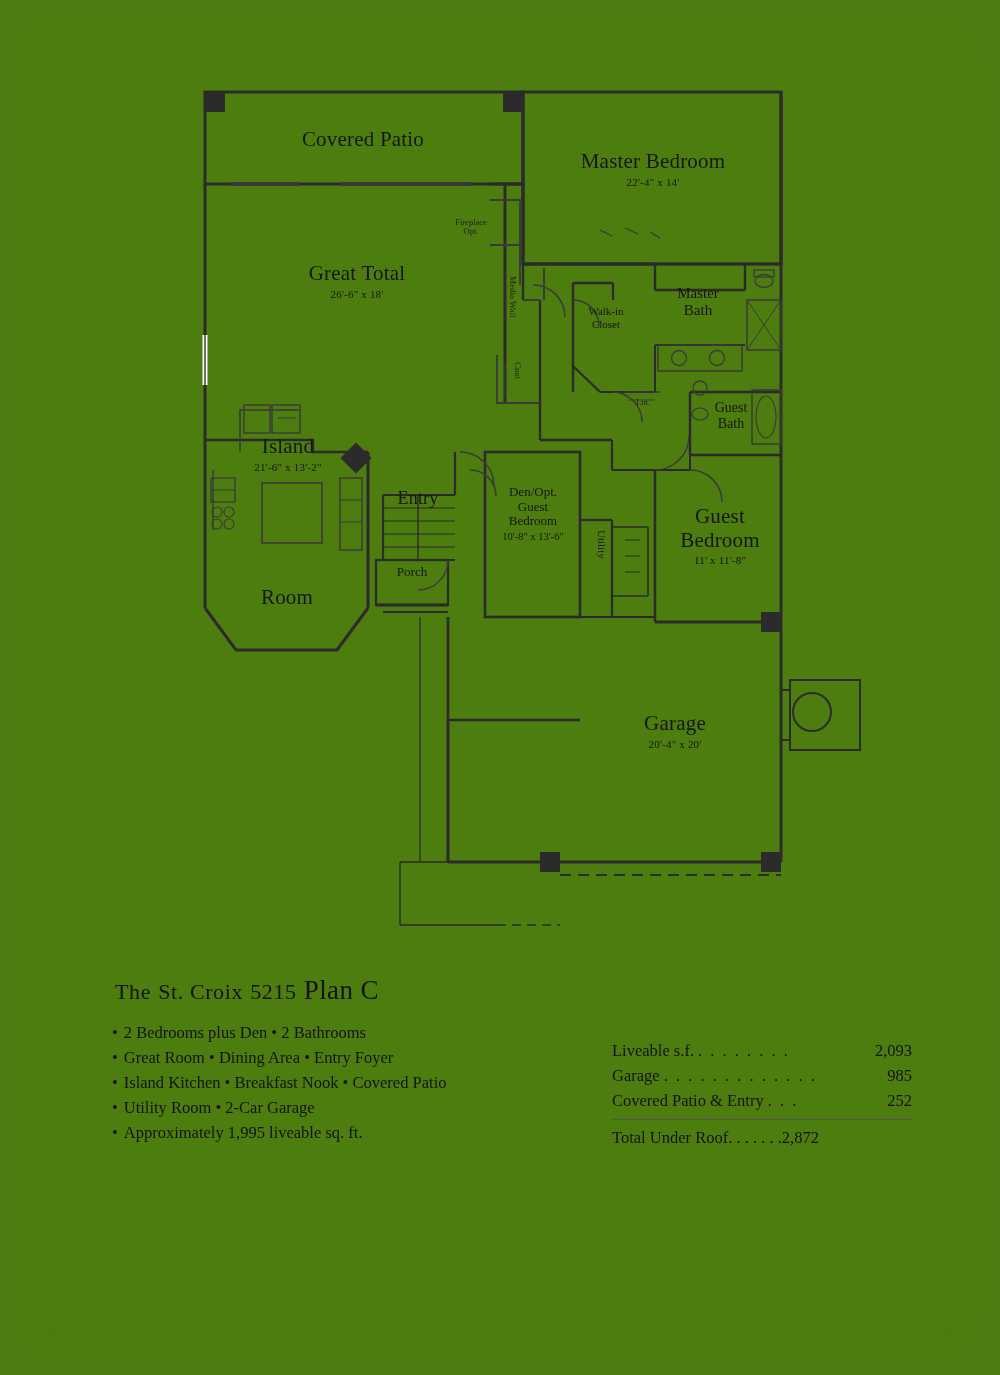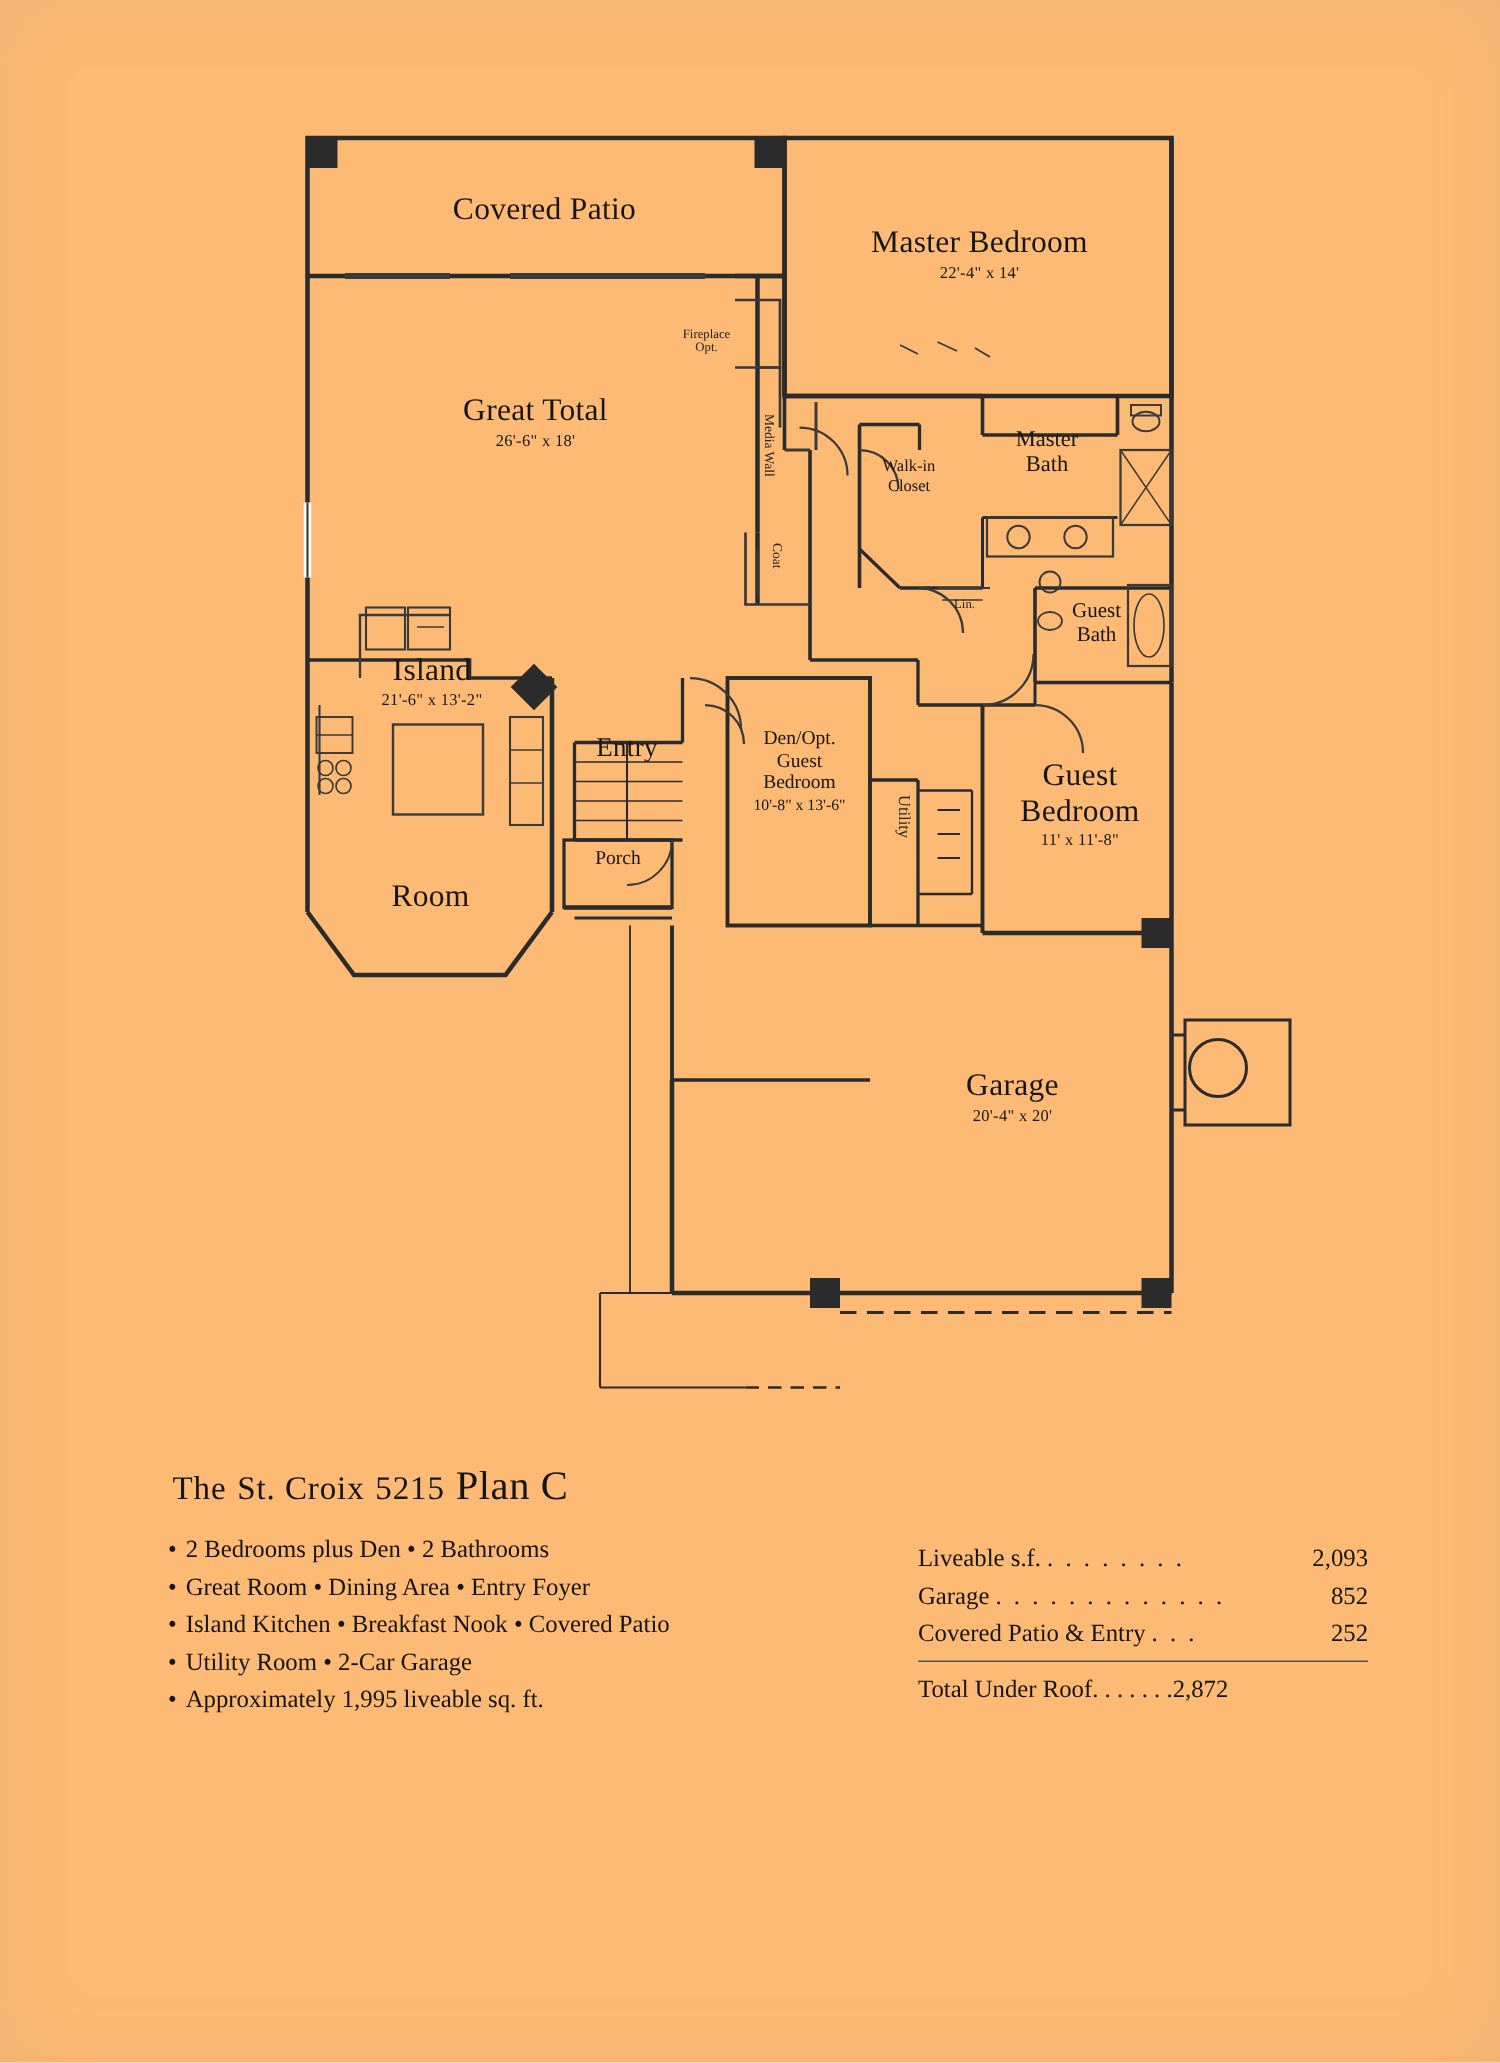--- a/index.html
+++ b/index.html
@@ -11,21 +11,21 @@
     width: 1000px;
     height: 1375px;
     position: relative;
     font-family: "Liberation Serif", serif;
     color: #1a1a1a;
     overflow: hidden;
   }
   #sheet {
     position: absolute;
     inset: 0;
-    background: #fdba74;
+    background: #4d7c0f;
   }
   .room-label {
     position: absolute;
     text-align: center;
     line-height: 1.12;
     color: #161616;
     white-space: nowrap;
   }
   .room-label .name {
     display: block;
@@ -107,21 +107,21 @@
     line-height: 1.52;
     color: #141414;
     white-space: nowrap;
   }
   #feature-list li::before {
     content: "\2022";
     margin-right: 6px;
   }
   #area-table {
     width: 300px;
-    margin-top: 6px;
+    margin-top: 18px;
     font-family: Liberation Serif, serif;
   }
   .area-row {
     display: flex;
     align-items: baseline;
     font-size: 16.5px;
     line-height: 1.52;
     color: #141414;
     white-space: nowrap;
   }
@@ -444,21 +444,21 @@
 
       <div id="area-table">
         <div class="area-row">
           <span class="lbl">Liveable s.f.</span>
           <span class="dots">. . . . . . . .</span>
           <span class="val">2,093</span>
         </div>
         <div class="area-row">
           <span class="lbl">Garage</span>
           <span class="dots">. . . . . . . . . . . . .</span>
-          <span class="val">852</span>
+          <span class="val">985</span>
         </div>
         <div class="area-row">
           <span class="lbl">Covered Patio &amp; Entry</span>
           <span class="dots">. . .</span>
           <span class="val">252</span>
         </div>
         <hr id="area-rule">
         <div class="total-row">
           <span class="lbl">Total Under Roof</span>
           <span class="dots">. . . . . . .</span>

